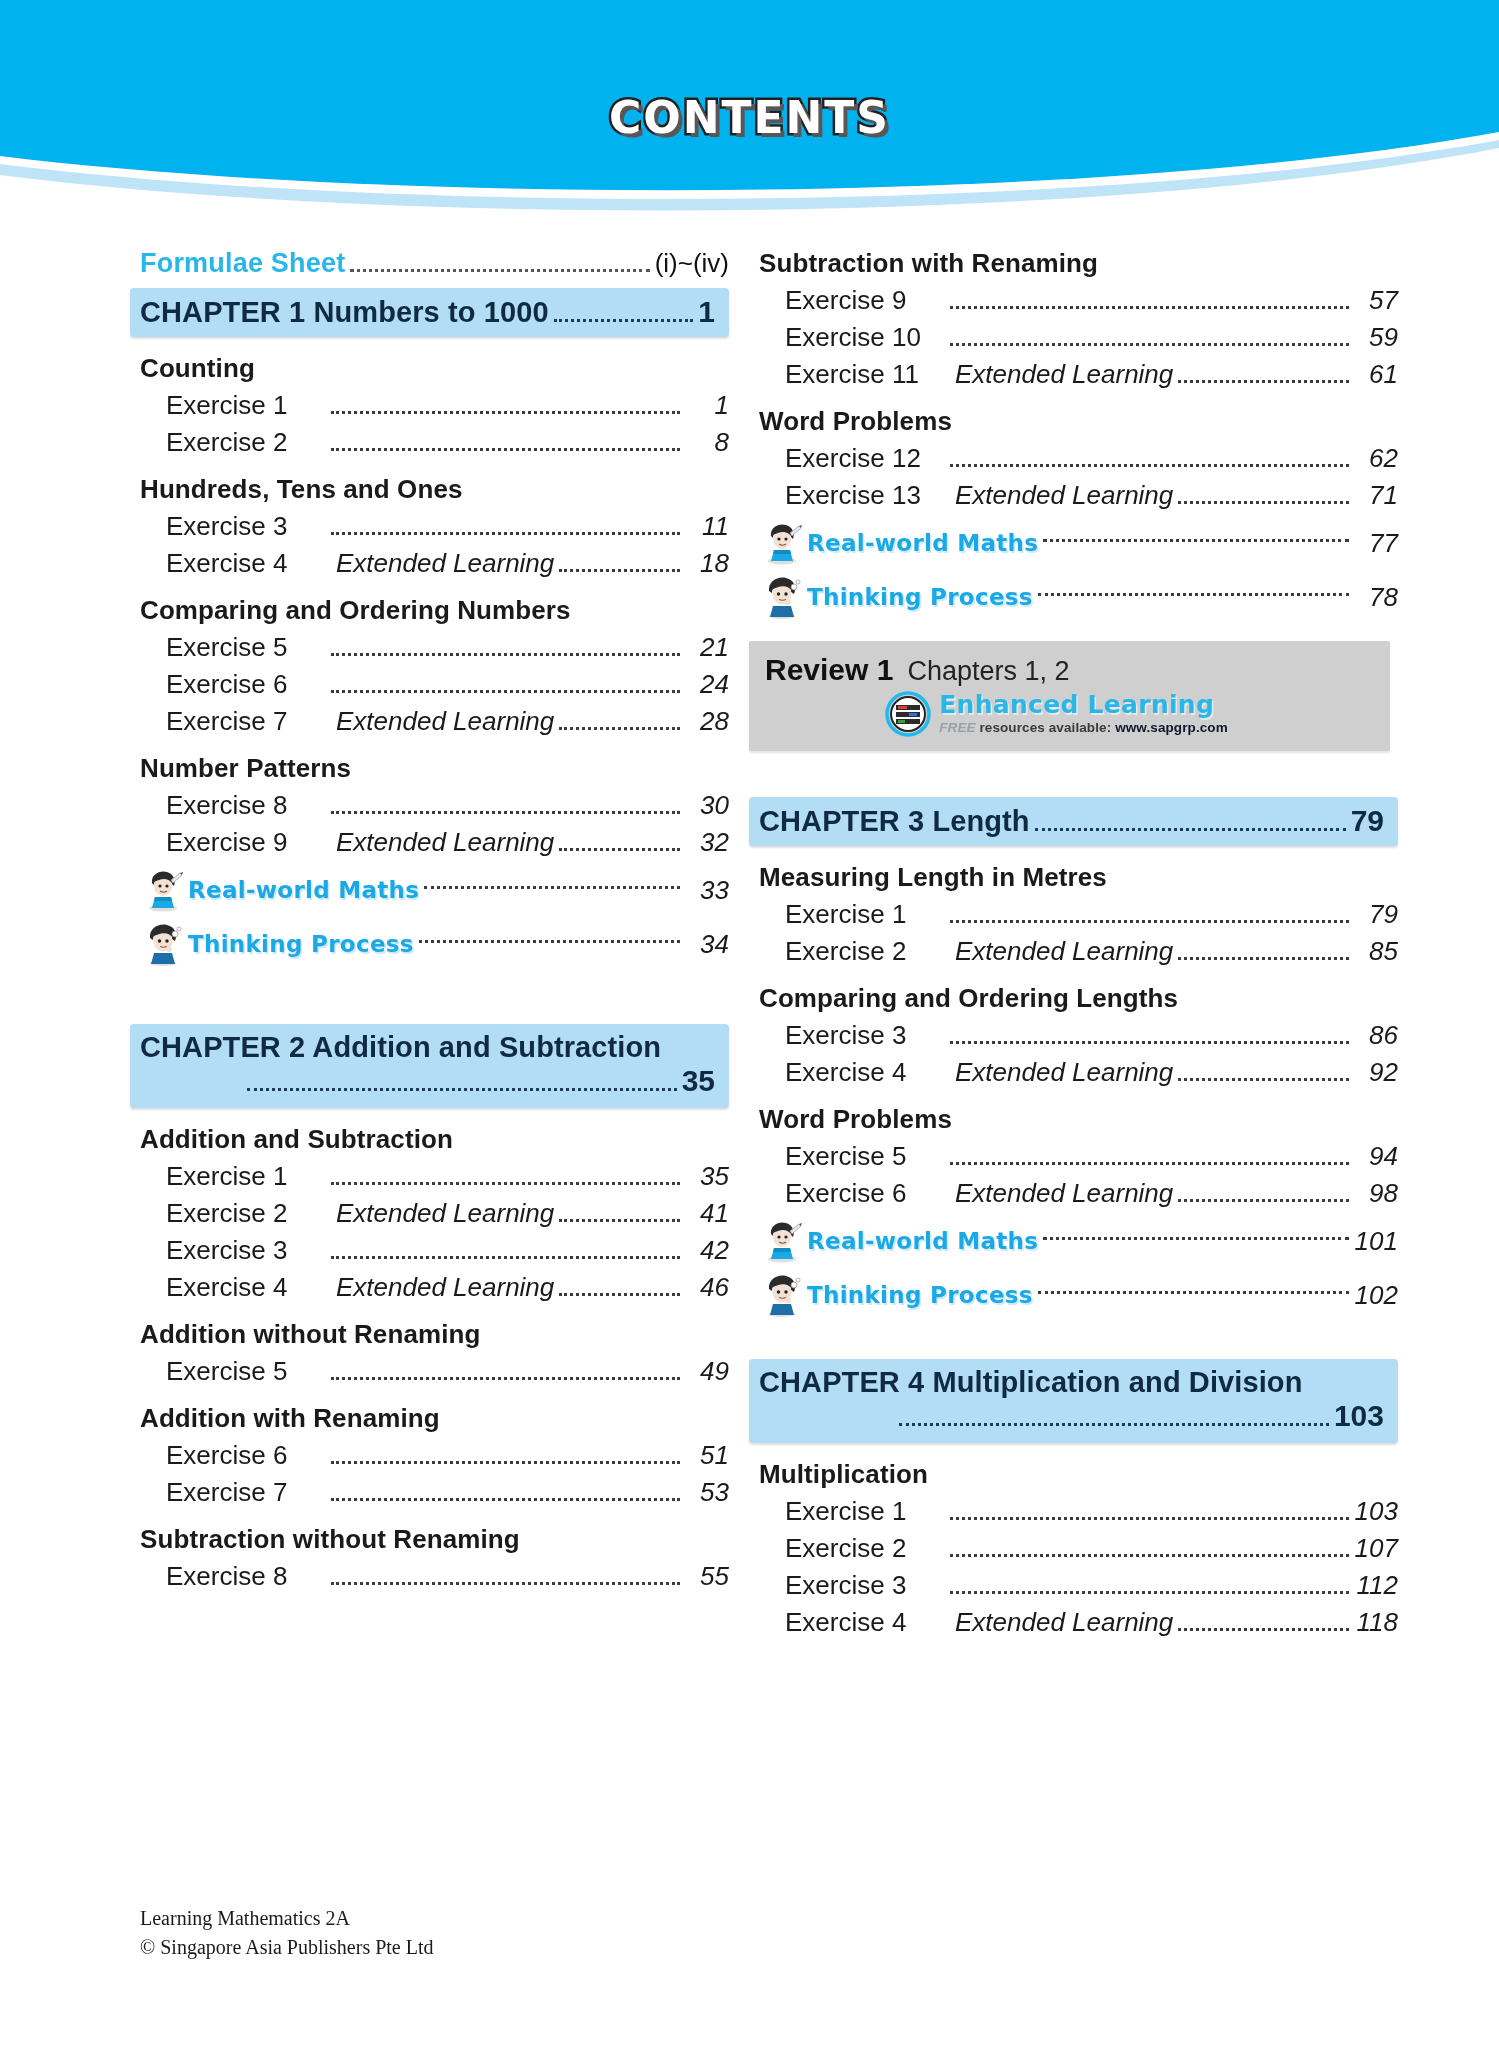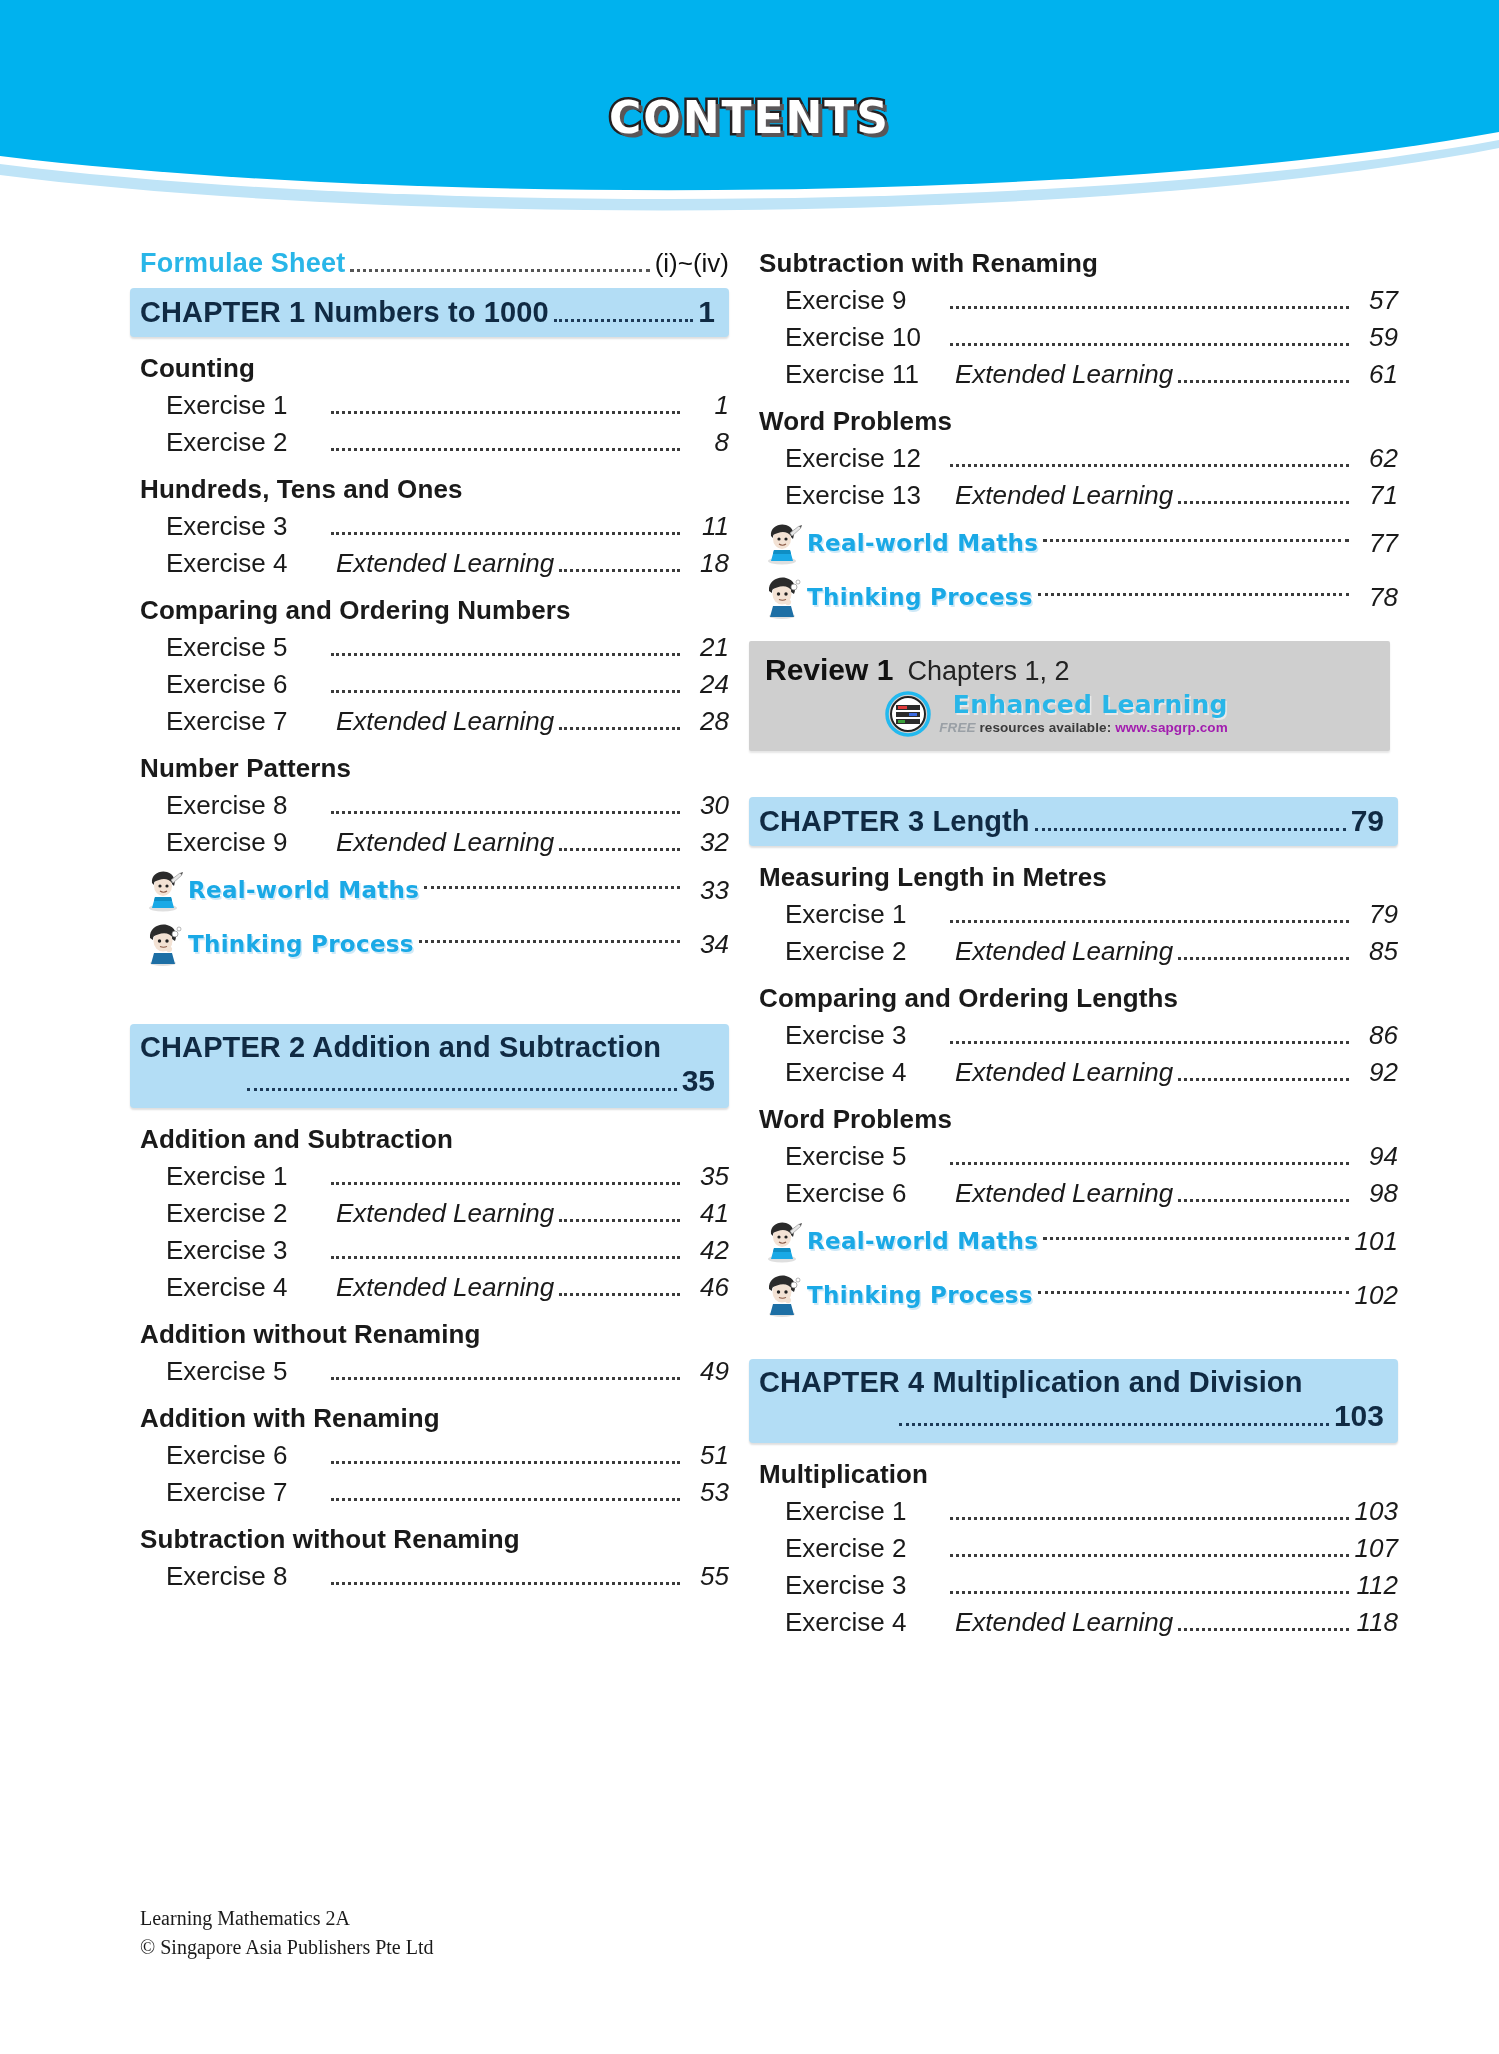--- a/index.html
+++ b/index.html
@@ -215,21 +215,20 @@
     color: #222;
     margin-left: 14px;
     white-space: nowrap;
   }
   .enhanced-wrap {
     display: flex;
     align-items: center;
     justify-content: center;
     margin-top: 4px;
     padding-right: 26px;
-    text-align: right;
   }
   .enhanced-badge {
     width: 46px; height: 46px;
     flex: 0 0 46px;
     position: relative;
     margin-right: 8px;
   }
   .enhanced-texts { display: flex; flex-direction: column; }
   .enhanced-title {
     font-family: "DejaVu Sans", sans-serif;
@@ -242,21 +241,21 @@
   }
   .enhanced-sub {
     font-size: 13.5px;
     font-weight: bold;
     color: #3a3a3a;
     letter-spacing: 0.1px;
     line-height: 1.2;
     margin-top: 1px;
   }
   .enhanced-sub .free { color: #9aa0a6; font-style: italic; }
-  .enhanced-sub .url { color: #a21caf; }
+  .enhanced-sub .url { color: #0f172a; }
   .gap-md { height: 30px; }
   .gap-lg { height: 46px; }
 
   
   .footer {
     position: absolute;
     left: 140px;
     bottom: 92px;
     font-family: "Liberation Serif", serif;
     font-size: 20px;

